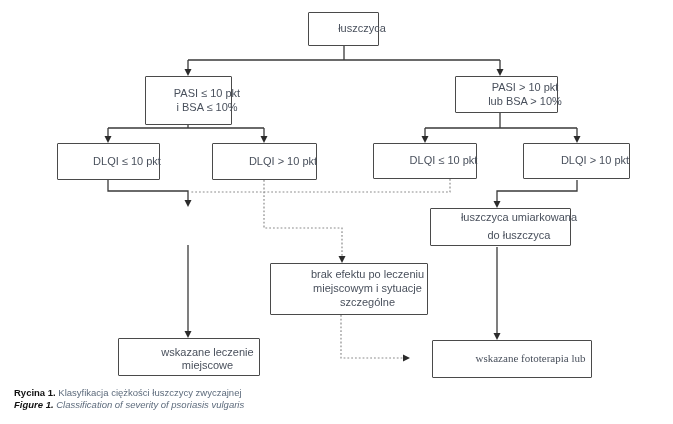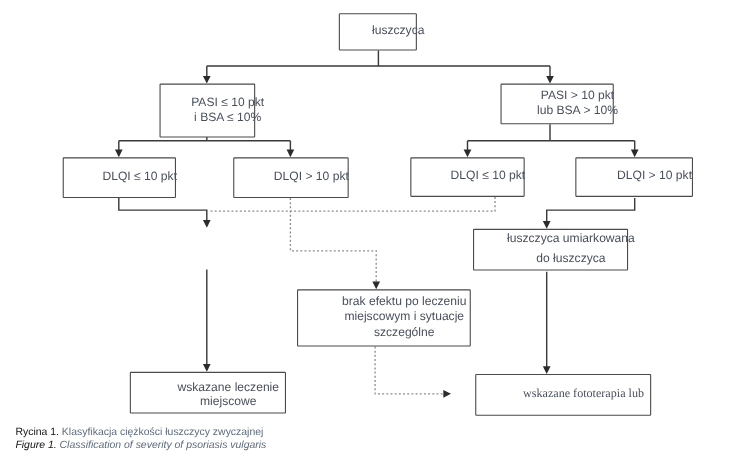--- a/index.html
+++ b/index.html
@@ -24,21 +24,21 @@
   #n-dlqi-hl   {left:212px;top:143px;width:105px;height:37px;}
   #n-dlqi-lr   {left:373px;top:143px;width:104px;height:36px;}
   #n-dlqi-hr   {left:523px;top:143px;width:107px;height:36px;}
   #n-mild      {left:131px;top:207px;width:112px;height:38px;}
   #n-moderate  {left:430px;top:208px;width:141px;height:38px;justify-content:space-between;}
   #n-noeffect  {left:270px;top:263px;width:158px;height:52px;}
   #n-topical   {left:118px;top:338px;width:142px;height:38px;justify-content:flex-end;}
   #n-systemic  {left:432px;top:340px;width:160px;height:38px;font-family:Liberation Serif, serif;}
   
   #caption{position:absolute;left:14px;top:387px;z-index:2;font-size:9.5px;line-height:12px;}
-  .cap-label{font-weight:normal;color:#111111;}
+  .cap-label{font-weight:bold;color:#111111;}
   .cap-text{color:#5d6b7c;}
   .cap-en{font-style:italic;}
   .cap-en .cap-label{color:#111111;}
 </style>
 </head>
 <body>
 
 <div id="canvas">
 
   <svg id="connectors" width="673" height="424" viewBox="0 0 673 424">

